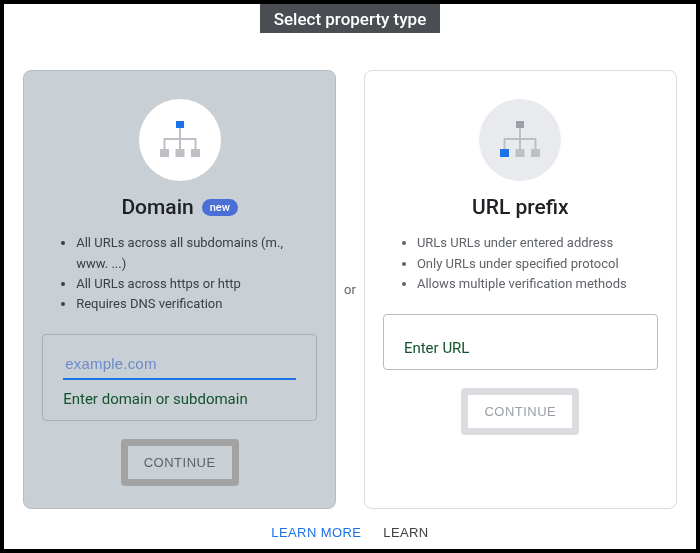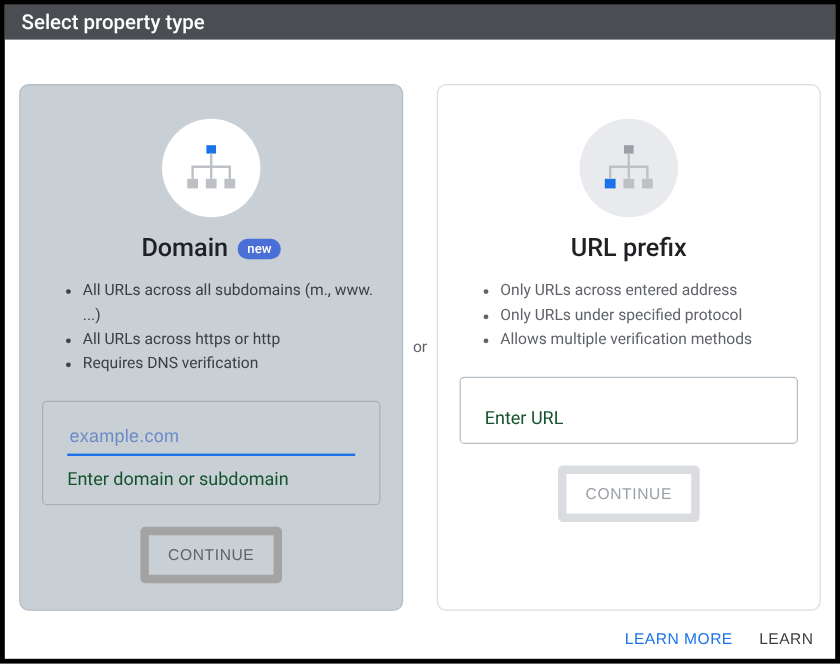--- a/index.html
+++ b/index.html
@@ -1,18 +1,18 @@
 <!DOCTYPE html>
 <html><head>
 <meta charset="utf-8">
 <style>
   * { box-sizing: border-box; margin: 0; padding: 0; }
   html, body { width: 700px; height: 553px; font-family: Roboto, Arial, sans-serif; }
   body { background: #000; padding: 4px; }
-  .modal { width: 692px; height: 545px; background: #fff; display: flex; flex-direction: column; }
+  .modal { width: 692px; height: 545px; background: #fff; display: flex; flex-direction: column; align-items: center; }
   .header { background: #4a4e53; color: #fff; height: 44px; display: flex; align-items: center; padding: 0 14px; font-size: 17px; font-weight: 500; }
   .body { flex: 1; display: flex; align-items: stretch; padding: 24px 12px 8px; gap: 0; position: relative; margin-top: 13px; }
   .card { flex: 1; border-radius: 8px; display: flex; flex-direction: column; align-items: center; padding: 28px 18px 22px; border: 1px solid #dadce0; }
   .card.domain { background: #c8cfd5; border: 1px solid #b5bdc4; }
   .card.url { background: #fff; }
   .or { align-self: center; color: #5f6368; font-size: 13px; padding: 0 8px; }
   .icon-circle { width: 82px; height: 82px; border-radius: 50%; background: #fff; display: flex; align-items: center; justify-content: center; margin-bottom: 14px; }
   .card.url .icon-circle { background: #e8eaed; }
   .title-row { display: flex; align-items: center; gap: 8px; margin-bottom: 14px; }
   .card-title { font-size: 21px; font-weight: 500; color: #202124; }
@@ -78,21 +78,21 @@
           <rect x="4" y="30" width="9" height="8" fill="#1a73e8"></rect>
           <rect x="19.5" y="30" width="9" height="8" fill="#bdc1c6"></rect>
           <rect x="35" y="30" width="9" height="8" fill="#bdc1c6"></rect>
           <path d="M24 9 V20 M8.5 30 V20 H39.5 V30 M24 20 V30" stroke="#bdc1c6" stroke-width="2" fill="none"></path>
         </svg>
       </div>
       <div class="title-row">
         <span class="card-title">URL prefix</span>
       </div>
       <ul>
-        <li>Only URLs across entered address</li>
+        <li>URLs URLs under entered address</li>
         <li>Only URLs under specified protocol</li>
         <li>Allows multiple verification methods</li>
       </ul>
       <div class="input-box">
         <div class="hint">Enter URL</div>
       </div>
       <button class="continue">CONTINUE</button>
     </div>
 
   </div>

